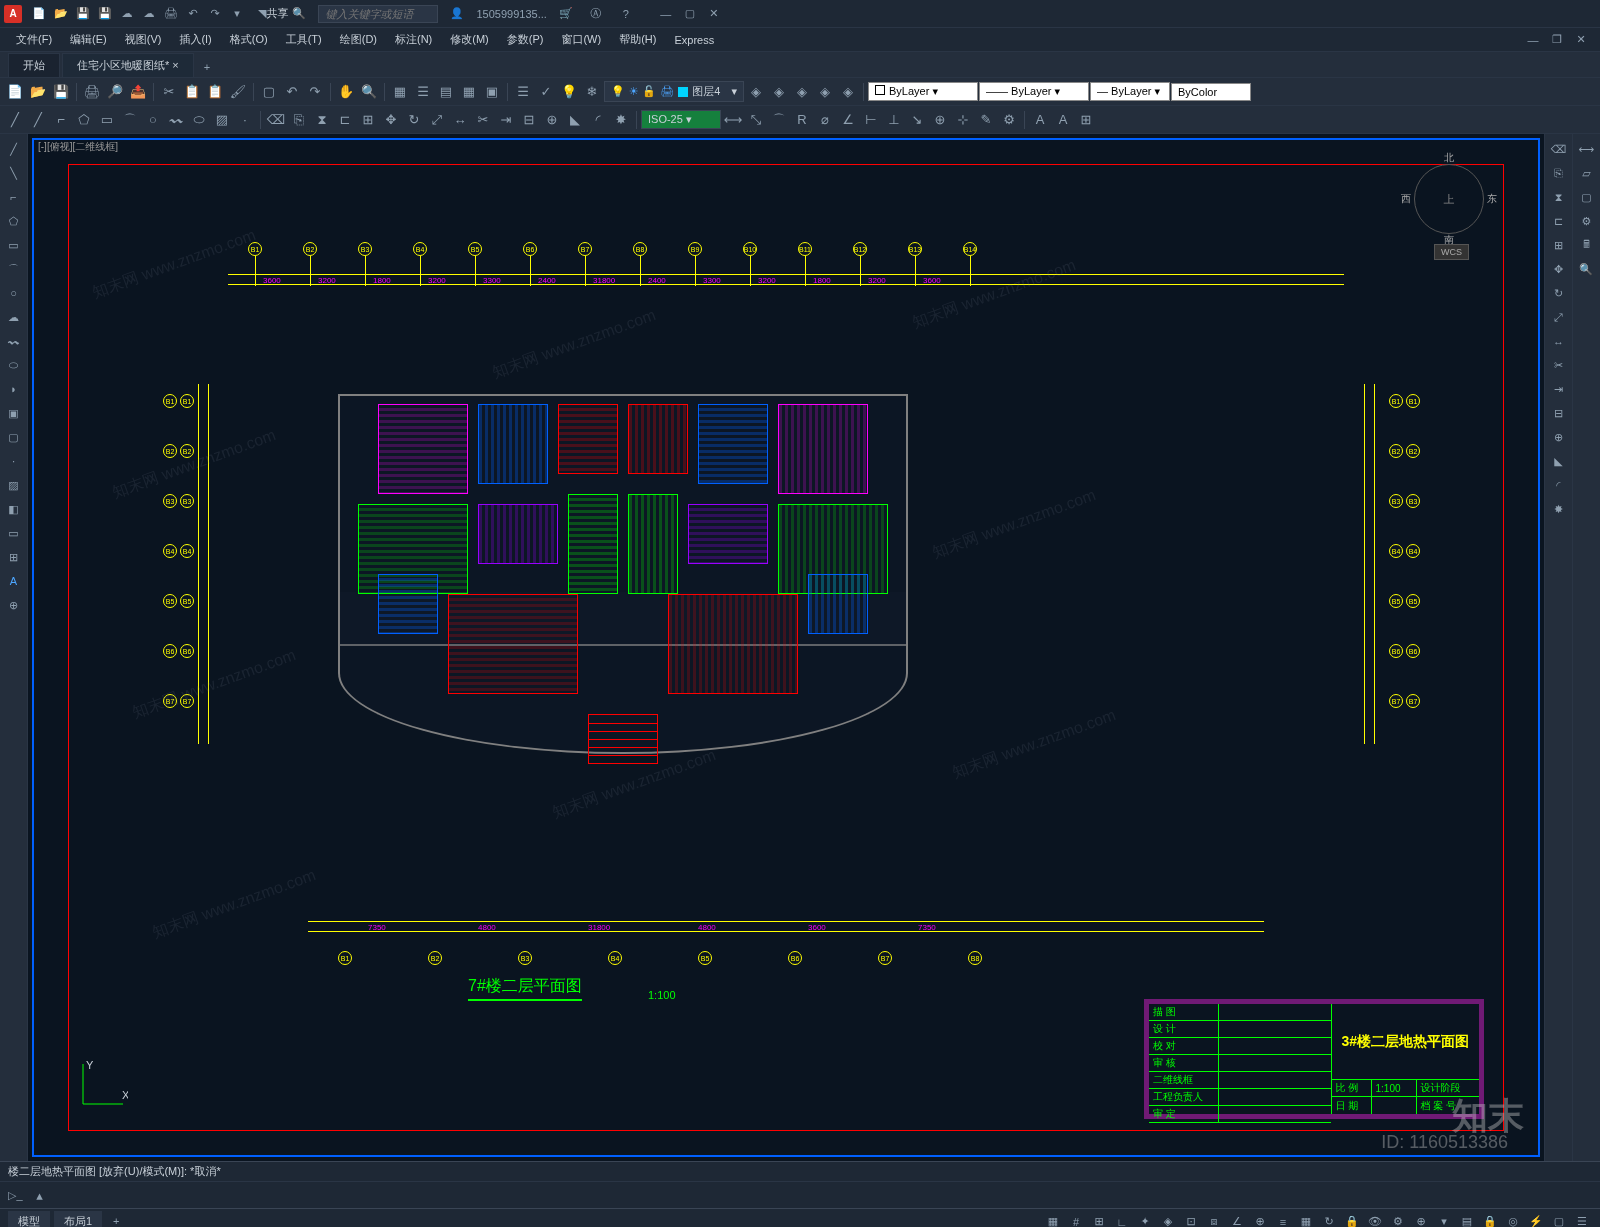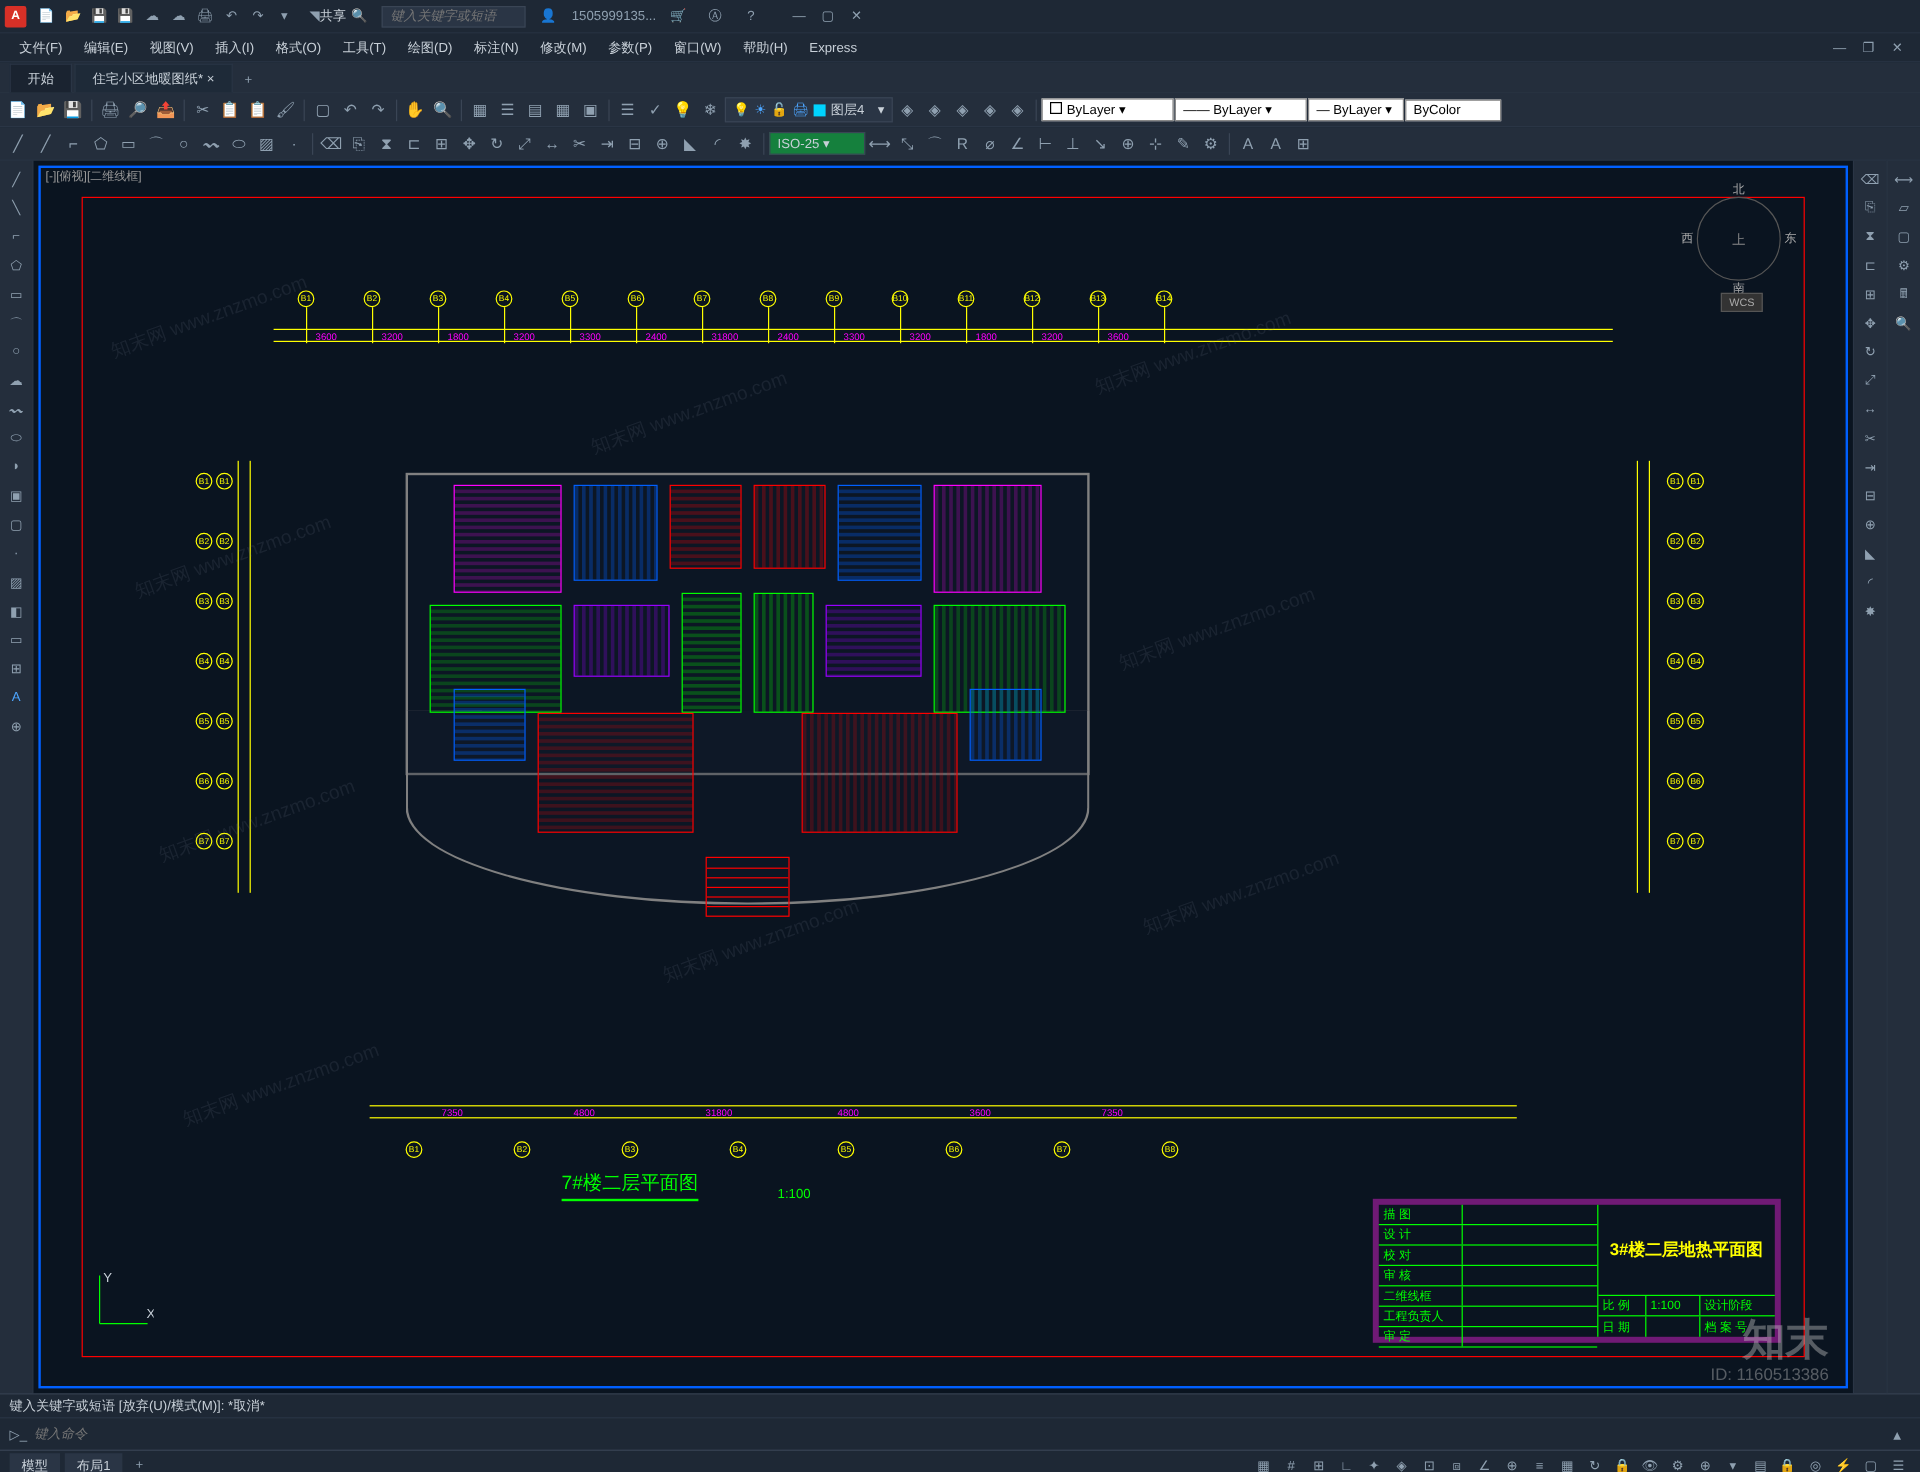--- a/index.html
+++ b/index.html
@@ -71,21 +71,21 @@
 .tb-row{display:flex;height:17px;border-bottom:1px solid #00ff00}
 .tb-cell{border-right:1px solid #00ff00;padding:1px 4px;color:#00ff00;font-size:10px;display:flex;align-items:center}
 .tb-cell:last-child{border-right:none}
 .tb-title-cell{flex:1;color:#ffff00;font-size:14px;justify-content:center;font-weight:bold}
 .compass{position:absolute;top:30px;right:60px;width:70px;height:70px;border:1px solid #555;border-radius:50%;display:flex;align-items:center;justify-content:center;color:#888}
 .compass-dir{position:absolute;font-size:10px;color:#aaa}
 .wcs{position:absolute;top:110px;right:75px;background:#333;padding:2px 6px;color:#aaa;font-size:9px;border:1px solid #555}
 .ucs{position:absolute;bottom:50px;left:50px;color:#00ff00}
 .watermark{position:absolute;color:rgba(120,130,145,.15);font-size:16px;transform:rotate(-20deg);pointer-events:none}
 .wm-brand{position:absolute;bottom:20px;right:20px;color:rgba(200,200,200,.4);font-size:36px;font-weight:bold}
-.wm-id{position:absolute;bottom:8px;right:20px;color:rgba(200,200,200,.4);font-size:14px}
+.wm-id{position:absolute;bottom:8px;right:36px;color:rgba(200,200,200,.4);font-size:18px}
 .cmdline-area{background:#1e2835;border-top:1px solid #3a4555}
 .cmd-history{padding:2px 8px;color:#c8d0d8;font-size:11px;border-bottom:1px solid #2a3545}
 .cmd-input{display:flex;align-items:center;padding:2px 8px;gap:6px}
 .cmd-prompt{color:#8fa0b0}
 .cmd-field{flex:1;background:transparent;border:none;color:#6a7a8a;font-style:italic;outline:none}
 .statusbar{height:26px;background:#1e2835;display:flex;align-items:center;padding:0 8px;border-top:1px solid #3a4555;justify-content:space-between}
 .status-left{display:flex;gap:4px}
 .status-tab{padding:3px 10px;background:#2a3545;color:#c8d0d8;cursor:pointer}
 .status-right{display:flex;gap:3px;align-items:center}
 .status-icon{width:20px;height:20px;display:flex;align-items:center;justify-content:center;color:#8fa0b0;cursor:pointer}
@@ -515,24 +515,23 @@
     <span class="side-icon">⟷</span>
     <span class="side-icon">▱</span>
     <span class="side-icon">▢</span>
     <span class="side-icon">⚙</span>
     <span class="side-icon">🖩</span>
     <span class="side-icon">🔍</span>
   </div>
 </div>
 
 <div class="cmdline-area">
-  <div class="cmd-history">键入关键字或短语  [放弃(U)/模式(M)]:  *取消*</div>
+  <div class="cmd-history">楼二层地热平面图  [放弃(U)/模式(M)]:  *取消*</div>
   <div class="cmd-input">
     <span class="cmd-prompt">▷_</span>
-    <input class="cmd-field" placeholder="键入命令" style="">
     <span class="tb-icon">▴</span>
   </div>
 </div>
 
 <div class="statusbar">
   <div class="status-left">
     <div class="status-tab">模型</div>
     <div class="status-tab">布局1</div>
     <span class="status-icon">+</span>
   </div>

